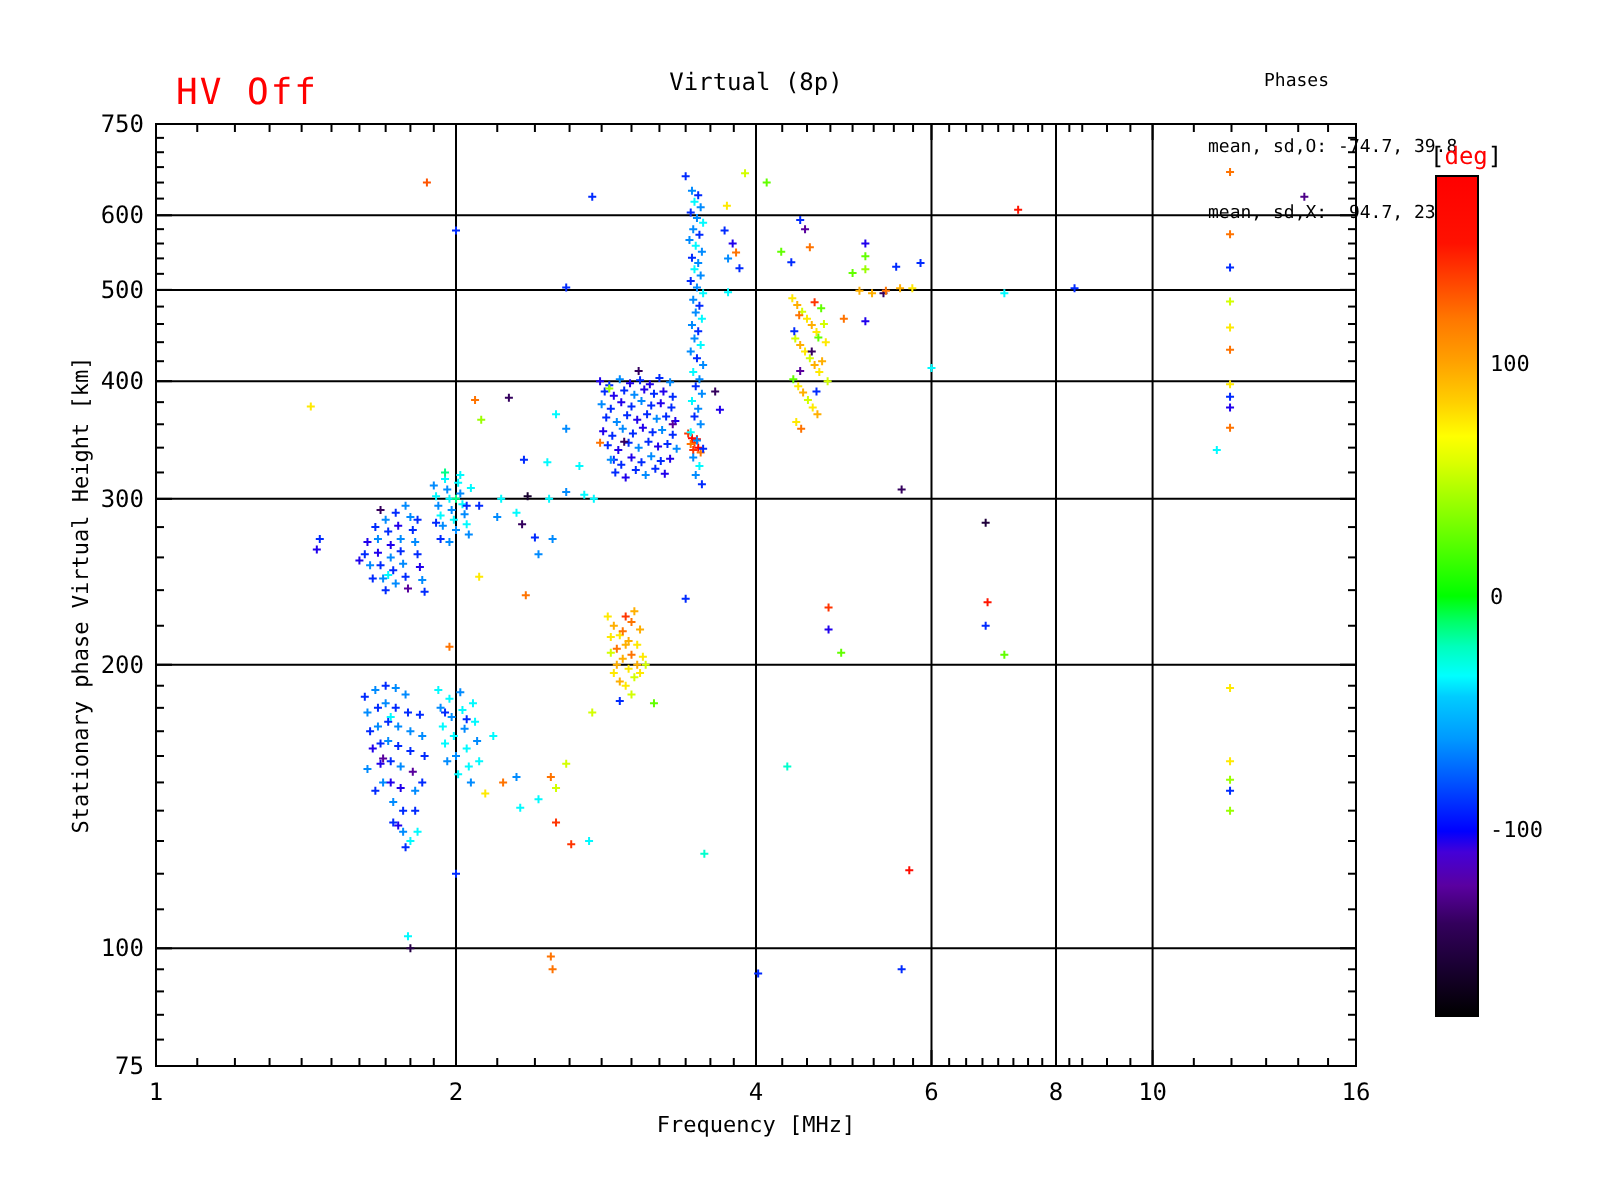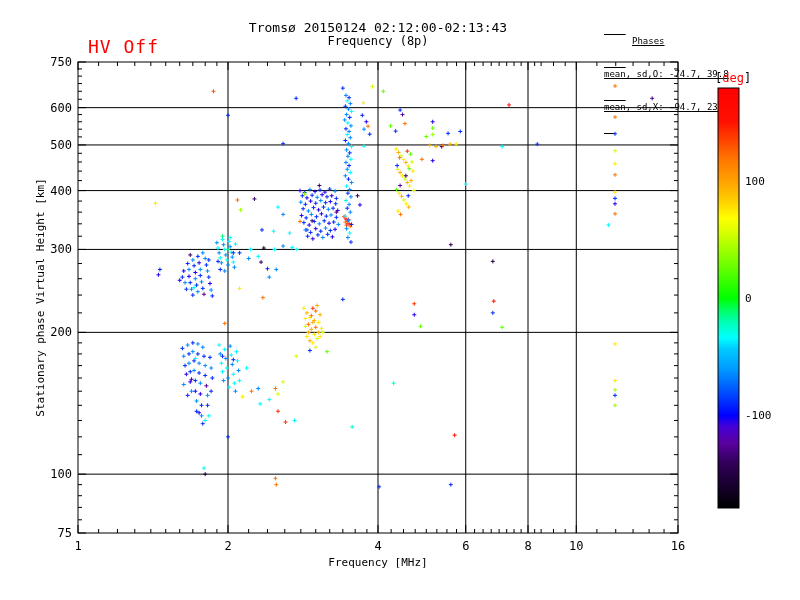--- a/index.html
+++ b/index.html
@@ -2,30 +2,29 @@
 <html><head>
 <meta charset="utf-8">
 <style>
   html,body{margin:0;padding:0;background:#ffffff;}
   #screen{position:relative;width:800px;height:600px;background:#ffffff;overflow:hidden;
           font-family:"DejaVu Sans Mono","Liberation Mono",monospace;}
   #plot-svg{position:absolute;left:0;top:0;}
   .hv{position:absolute;left:88px;top:36px;color:#ff0000;font-size:18px;letter-spacing:1px;}
   .title{position:absolute;left:78px;top:20px;width:600px;text-align:center;font-size:13px;color:#000;}
   .subtitle{position:absolute;left:78px;top:34px;width:600px;text-align:center;font-size:12px;color:#000;}
-  .phases{position:absolute;left:604px;top:14px;font-size:9px;line-height:11px;color:#000;white-space:pre;text-decoration:underline;}
+  .phases{position:absolute;left:604px;top:14px;font-size:9px;line-height:11px;color:#000;white-space:pre;}
   .phases .ptitle{padding-left:28px;}
 </style>
 </head>
 <body>
 
 <div id="screen">
   <div class="hv">HV Off</div>
-  <div class="title">Tromsø 20150124 02:12:00-02:13:43</div>
-  <div class="subtitle">Frequency (8p)</div>
+  <div class="subtitle">Virtual (8p)</div>
   <div class="phases">
     <div class="ptitle">Phases</div>
     <div>mean, sd,O: -74.7, 39.8</div>
     <div>mean, sd,X:  94.7, 23.9</div>
   </div>
   <svg id="plot-svg" width="800" height="600">
       <g stroke="#000000" stroke-width="1">
         <line x1="228" y1="62" x2="228" y2="533"></line>
         <line x1="378" y1="62" x2="378" y2="533"></line>
         <line x1="465.7443751081734" y1="62" x2="465.7443751081734" y2="533"></line>

